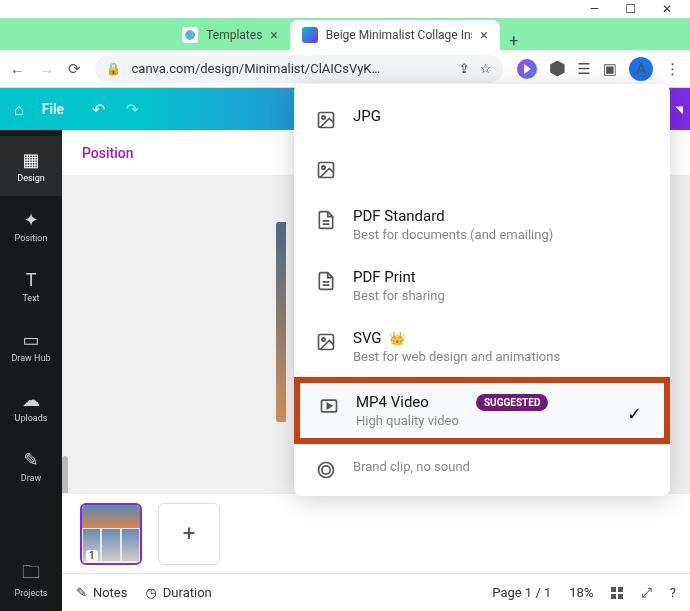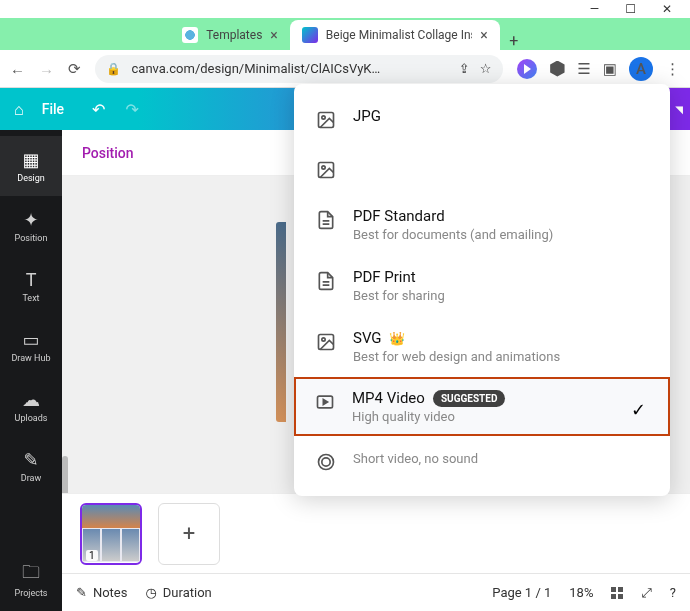--- a/index.html
+++ b/index.html
@@ -59,23 +59,23 @@
     .preview-frag { position: absolute; left: 214px; top: 46px; width: 10px; height: 200px; background: linear-gradient(#4a6b8a, #d4915a); border-radius: 3px 0 0 3px; }
 
     
     .download-menu { position: absolute; left: 294px; top: 84px; width: 376px; height: 412px; background: #fff; border-radius: 8px; box-shadow: 0 4px 24px rgba(0,0,0,0.18); padding: 10px 0; z-index: 5; }
     .menu-item { display: flex; align-items: flex-start; padding: 10px 18px; gap: 16px; cursor: pointer; position: relative; border: 3px solid transparent; }
     .menu-item .micon { width: 22px; height: 22px; display: flex; align-items: center; justify-content: center; color: #555; flex-shrink: 0; margin-top: 2px; }
     .menu-item .micon svg { width: 20px; height: 20px; }
     .menu-item .texts { flex: 1; }
     .menu-item .t1 { font-size: 15px; color: #111; font-weight: 400; display: flex; align-items: center; gap: 8px; }
     .menu-item .t2 { font-size: 13px; color: #888; margin-top: 2px; }
-    .menu-item.selected { border: 2px solid #c2410c; background: #f8f9fb; }
+    .menu-item.selected { border: 6px solid #c2410c; background: #f8f9fb; }
     .menu-item.selected .check { position: absolute; right: 22px; top: 20px; font-size: 18px; }
-    .badge { background: #404040; color: #fff; font-size: 10px; font-weight: 700; padding: 3px 8px; border-radius: 10px; }
+    .badge { background: #701a75; color: #fff; font-size: 10px; font-weight: 700; padding: 3px 8px; border-radius: 10px; margin-left: 39px; }
     .crown { font-size: 13px; }
 
     
     .footer { position: absolute; bottom: 0; left: 62px; right: 0; height: 38px; background: #fff; border-top: 1px solid #e5e5e5; display: flex; align-items: center; padding: 0 14px; gap: 18px; font-size: 13px; color: #333; }
     .footer .f-item { display: flex; align-items: center; gap: 6px; }
     .footer .spacer { flex: 1; }
     .footer .grid-icon { display: grid; grid-template-columns: 5px 5px; grid-template-rows: 5px 5px; gap: 2px; }
     .footer .grid-icon span { background: #555; }
 
     
@@ -266,21 +266,21 @@
     <span class="check">✓</span>
   </div>
   <div class="menu-item">
     <div class="micon">
         <svg viewBox="0 0 24 24" fill="none" stroke="#555" stroke-width="2">
           <circle cx="12" cy="12" r="9"></circle>
           <circle cx="12" cy="12" r="5"></circle>
         </svg>
       </div>
     <div class="texts">
-        <div class="t2">Short video, no sound</div>
+        <div class="t2">Brand clip, no sound</div>
       </div>
   </div>
 </div>
 
 <div class="thumb-strip">
   <div class="thumb">
     <div class="sky"></div>
     <div class="bot">
         <div></div>
         <div></div>

